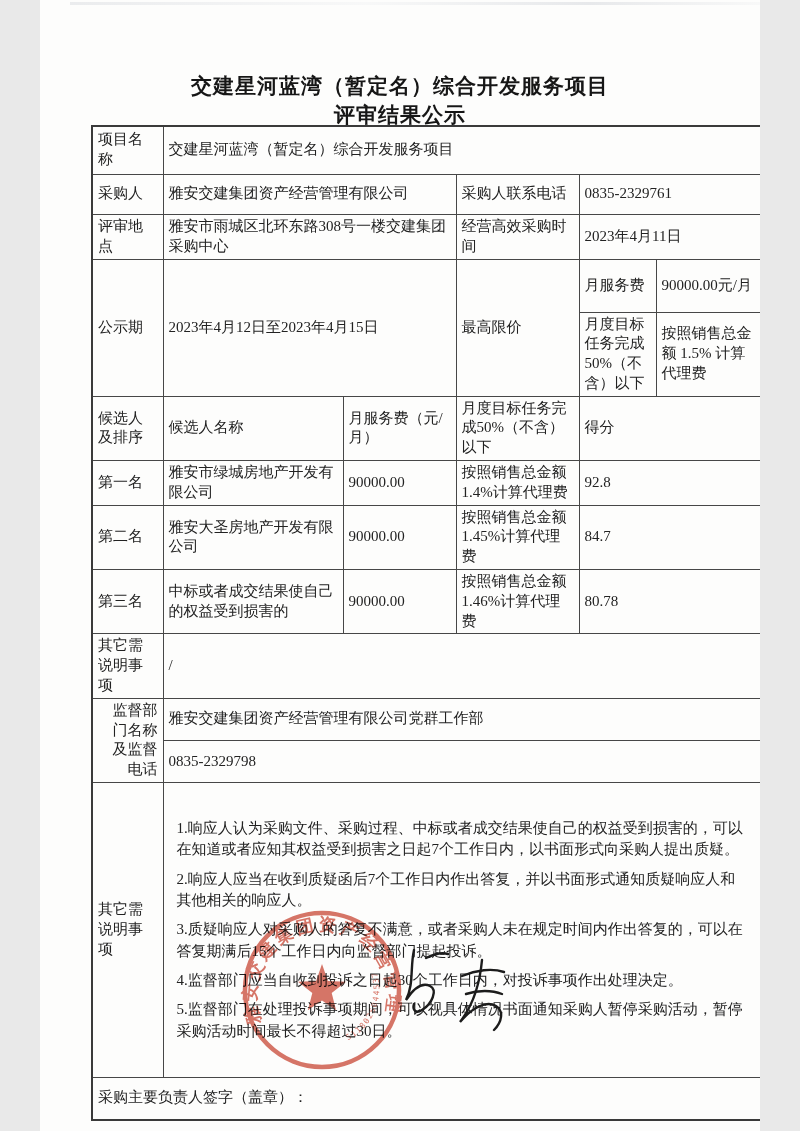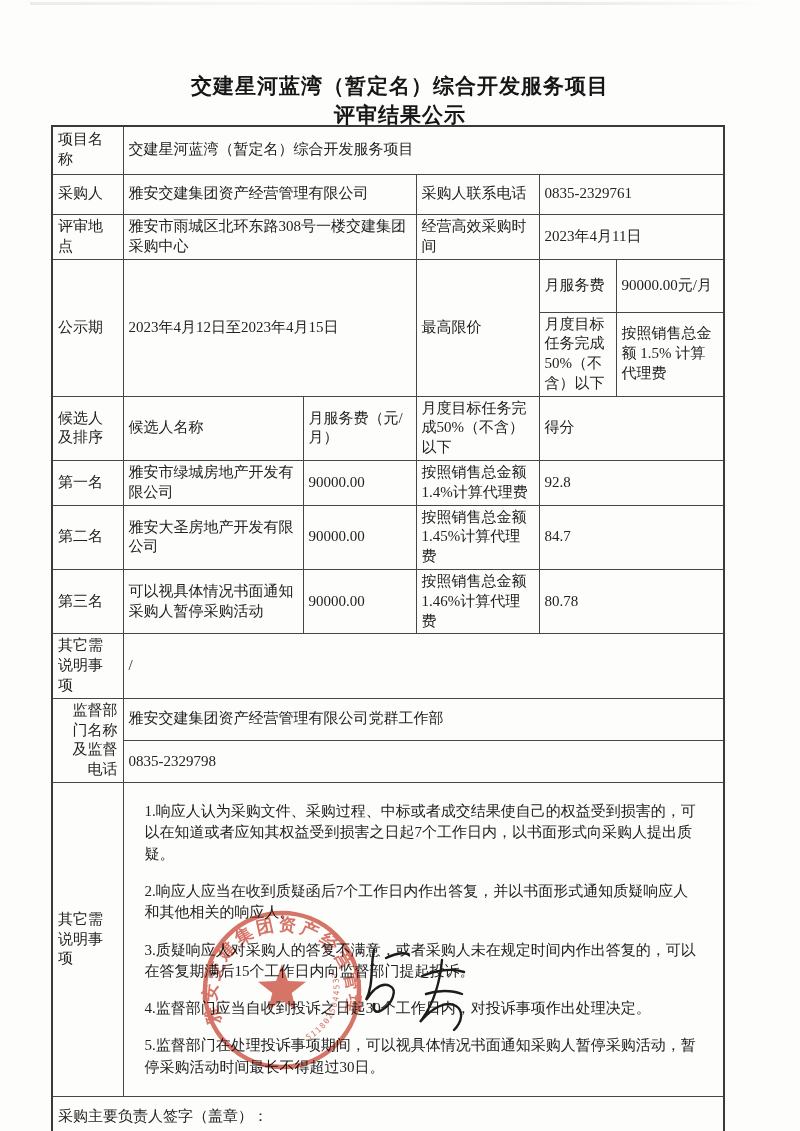--- a/index.html
+++ b/index.html
@@ -1,18 +1,18 @@
 <!DOCTYPE html>
 <html><head>
 <meta charset="utf-8">
 <style>
   * { margin:0; padding:0; box-sizing:border-box; }
   html,body { background:#e9e9e9; }
   .page {
-    position:relative; width:800px; height:1131px; margin:0 auto;
+    position:relative; width:720px; height:1131px; margin:0 auto;
     background:#fdfdfc; overflow:hidden;
     font-family:"Liberation Serif","DejaVu Serif",serif; color:#1e1e1e;
   }
   .scan-streak {
     position:absolute; top:2px; left:30px; width:740px; height:3px;
     background:linear-gradient(90deg, rgba(180,185,195,.25), rgba(200,205,215,.1) 40%, rgba(180,185,195,.3) 70%, rgba(200,200,200,0));
   }
   .doc-title {
     position:absolute; top:72px; left:0; width:100%;
     text-align:center; font-weight:bold; font-size:21px;
@@ -25,21 +25,21 @@
   }
   table.main td {
     border:1px solid #474747;
     font-size:15px; line-height:1.32; padding:2px 5px;
     vertical-align:middle; color:#222;
     word-break:break-all;
   }
   td.c { }
   td.lbl { padding-left:4px; padding-right:2px; }
   .objection-text { font-size:15px; line-height:1.42; text-align:left; }
-  .objection-text p { margin:16px; }
+  .objection-text p { margin:8px; }
   .seal-wrap {
     position:absolute; left:198px; top:906px; width:168px; height:168px;
     opacity:.82; mix-blend-mode:multiply; pointer-events:none;
   }
   .signature-wrap {
     position:absolute; left:348px; top:938px; width:140px; height:105px;
     pointer-events:none;
   }
 </style>
 </head>
@@ -114,21 +114,21 @@
     <tr style="height:43px">
       <td class="lbl">第二名</td>
       <td>雅安大圣房地产开发有限公司</td>
       <td class="c">90000.00</td>
       <td class="c">按照销售总金额1.45%计算代理费</td>
       <td colspan="2" class="c">84.7</td>
     </tr>
 
     <tr style="height:43px">
       <td class="lbl">第三名</td>
-      <td>可以视具体情况书面通知采购人暂停采购活动</td>
+      <td>中标或者成交结果使自己的权益受到损害的</td>
       <td class="c">90000.00</td>
       <td class="c">按照销售总金额1.46%计算代理费</td>
       <td colspan="2" class="c">80.78</td>
     </tr>
 
     <tr style="height:42px">
       <td class="lbl">其它需说明事项</td>
       <td colspan="5" class="c">/</td>
     </tr>
 

